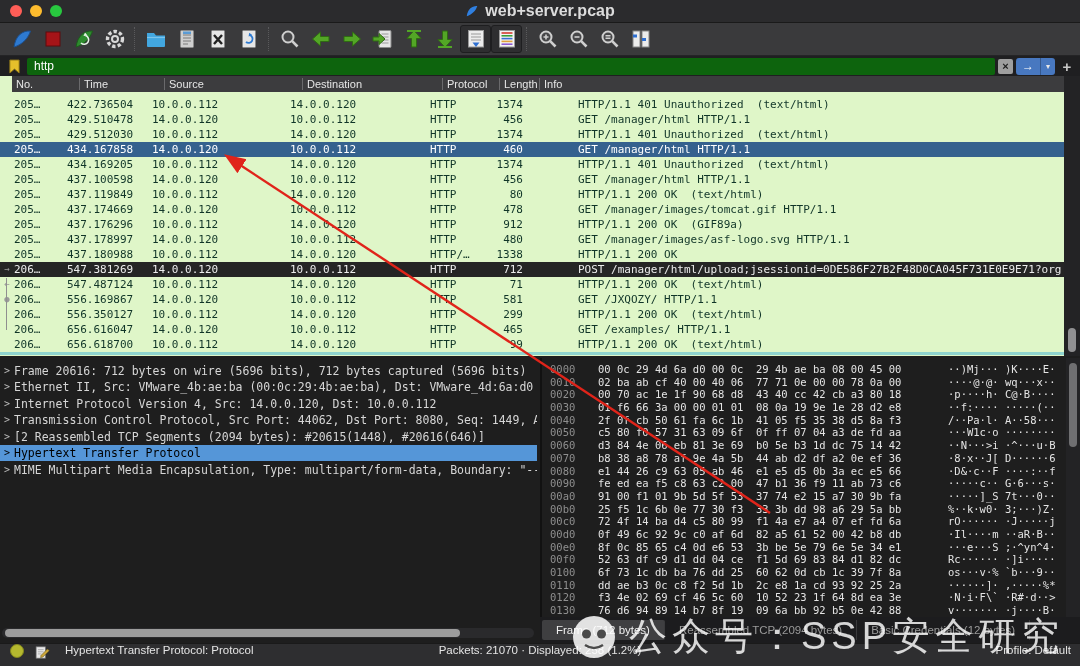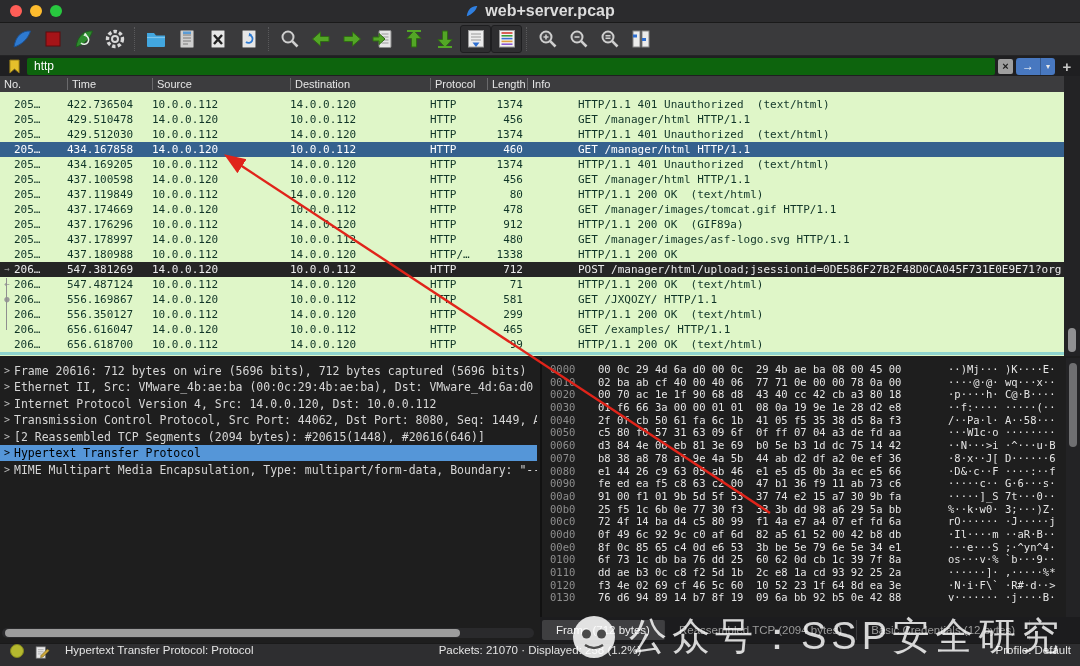--- a/index.html
+++ b/index.html
@@ -32,21 +32,21 @@
   .clear-btn{width:15px;height:15px;background:#9f9f9f;border-radius:2px;color:#1c1c1c;font-size:11px;
              font-weight:bold;display:flex;align-items:center;justify-content:center;flex:none;}
   .apply-btn{height:17px;display:flex;flex:none;border-radius:3px;overflow:hidden;}
   .apply-arrow{width:24px;background:#4878c0;color:#fff;font-size:12px;display:flex;align-items:center;justify-content:center;}
   .apply-caret{width:14px;background:#4878c0;border-left:1px solid #35598f;color:#e8e8e8;font-size:8px;
                display:flex;align-items:center;justify-content:center;}
   .plus-btn{width:18px;color:#c8c8c8;font-size:15px;font-weight:bold;text-align:center;flex:none;}
 
   
   .plist{position:absolute;left:0;top:76px;width:1064px;height:280px;background:#dff6c8;overflow:hidden;}
-  .phead{position:absolute;left:0;top:0;width:100%;height:16px;background:#3c3c3e;display:flex;
+  .phead{position:absolute;left:12px;top:0;width:100%;height:16px;background:#3c3c3e;display:flex;
          color:#e6e6e6;font-size:11px;align-items:center;}
   .hc{height:12px;line-height:12px;border-left:1px solid #6a6a6c;padding-left:4px;box-sizing:border-box;
       overflow:hidden;white-space:nowrap;flex:none;}
   .hc:first-child{border-left:none;padding-left:4px;}
   .hc-no{width:67px}.hc-time{width:85px}.hc-src{width:138px}.hc-dst{width:140px}
   .hc-proto{width:57px}.hc-len{width:40px}.hc-info{flex:1}
   .prows{position:absolute;left:0;top:16px;width:100%;}
   .prow{display:flex;height:15px;line-height:15px;font-size:11px;background:#dff6c8;color:#103528;
         overflow:hidden;white-space:pre;font-family:"DejaVu Sans Mono",monospace;}
   .prow[data-variant="selected"]{background:#35618e;color:#ffffff;}
@@ -636,20 +636,25 @@
           <span class="hbytes">0f 49 6c 92 9c c0 af 6d  82 a5 61 52 00 42 b8 db</span>
           <span class="hascii">·Il····m ··aR·B··</span>
         </div>
 
         <div class="hexrow">
           <span class="hoff">00e0</span>
           <span class="hbytes">8f 0c 85 65 c4 0d e6 53  3b be 5e 79 6e 5e 34 e1</span>
           <span class="hascii">···e···S ;·^yn^4·</span>
         </div>
 
+        <div class="hexrow">
+          <span class="hoff">00f0</span>
+          <span class="hbytes">52 63 df c9 d1 dd 04 ce  f1 5d 69 83 84 d1 82 dc</span>
+          <span class="hascii">Rc······ ·]i·····</span>
+        </div>
 
         <div class="hexrow">
           <span class="hoff">0100</span>
           <span class="hbytes">6f 73 1c db ba 76 dd 25  60 62 0d cb 1c 39 7f 8a</span>
           <span class="hascii">os···v·% `b···9··</span>
         </div>
 
         <div class="hexrow">
           <span class="hoff">0110</span>
           <span class="hbytes">dd ae b3 0c c8 f2 5d 1b  2c e8 1a cd 93 92 25 2a</span>

